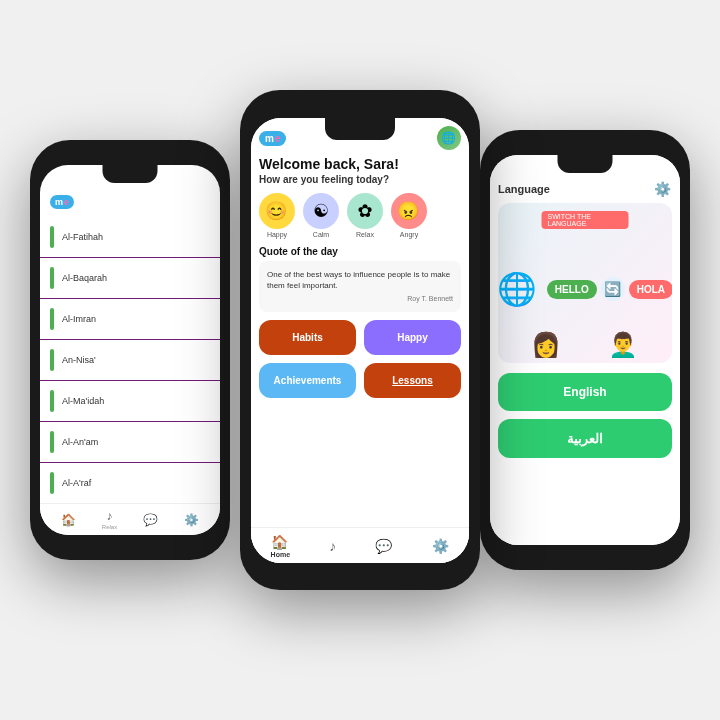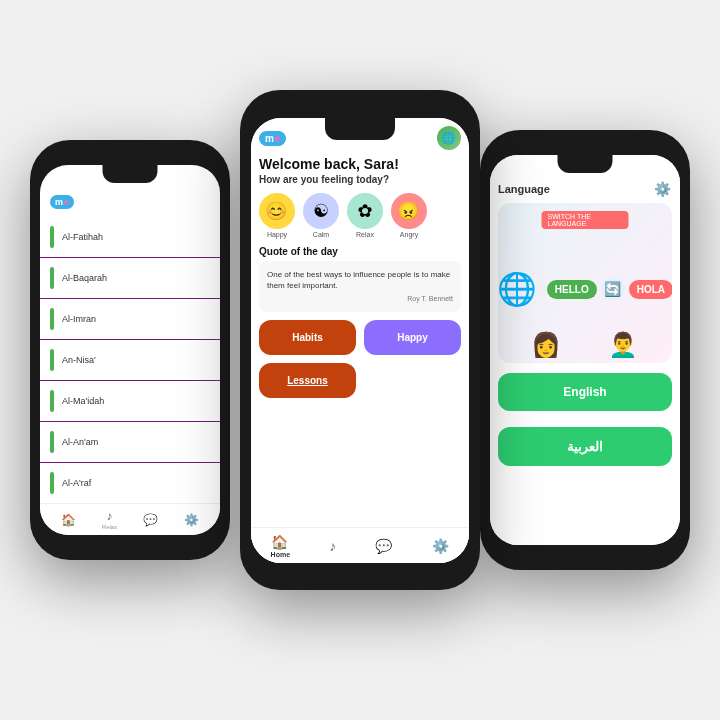--- a/index.html
+++ b/index.html
@@ -375,21 +375,21 @@
 
     .lang-btn {
       display: block;
       width: 100%;
       padding: 12px;
       border-radius: 12px;
       text-align: center;
       font-size: 12px;
       font-weight: 700;
       color: #fff;
-      margin-bottom: 16px;
+      margin-bottom: 8px;
       cursor: pointer;
     }
     .lang-btn-english { background: #2ecc71; }
     .lang-btn-arabic { background: #2ecc71; font-size: 13px; }
 
     
     .people-area {
       display: flex;
       justify-content: space-around;
       align-items: flex-end;
@@ -484,20 +484,21 @@
         <div class="quote-title">Quote of the day</div>
         <div class="quote-box">
           <span>One of the best ways to influence people is to make them feel important.</span>
           <div class="quote-author">Roy T. Bennett</div>
         </div>
       </div>
 
       <div class="grid-buttons">
         <div class="grid-btn btn-pink">Habits</div>
         <div class="grid-btn btn-purple">Happy</div>
+        <div class="grid-btn btn-blue">Achievements</div>
         <div class="grid-btn btn-orange">Lessons</div>
       </div>
     </div>
     <div class="center-bottom-bar">
       <div class="center-nav-item active">
         <span class="center-nav-icon">🏠</span>
         <span>Home</span>
       </div>
       <div class="center-nav-item">
         <span class="center-nav-icon">♪</span>

